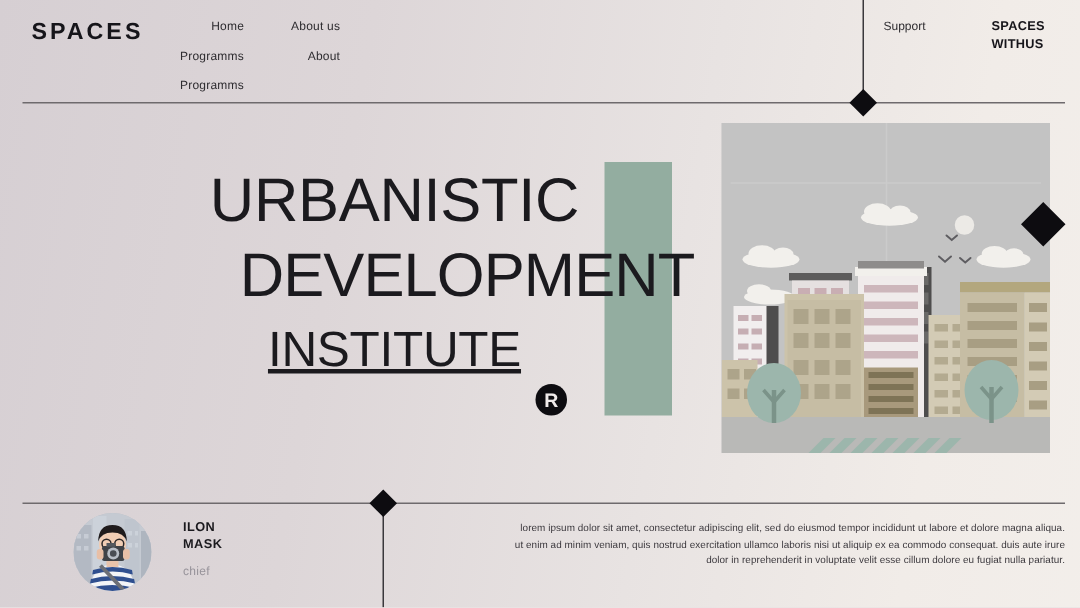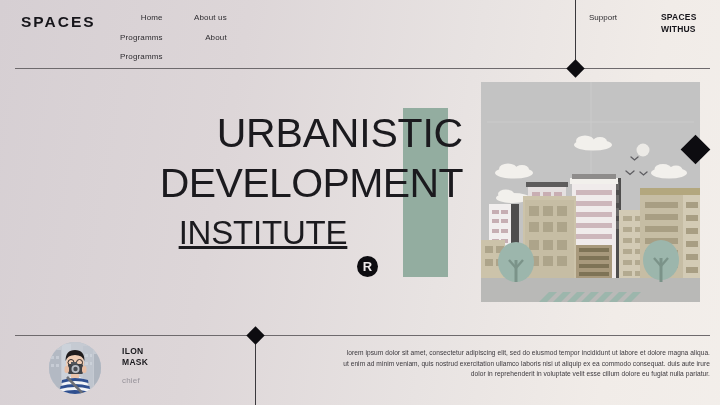--- a/index.html
+++ b/index.html
@@ -51,21 +51,21 @@
   .diamond.d-side{left:685px;top:139px;width:21px;height:21px;}
 
   
   .greenbar{
     position:absolute;left:403px;top:108px;width:45px;height:169px;
     background:#93ada0;
   }
   .headline{position:absolute;left:63px;top:108px;width:400px;color:#1b1a1e;}
   .h-line1{
     font-size:41px;font-weight:300;letter-spacing:-0.2px;
-    line-height:50px;text-align:right;
+    line-height:50px;text-align:center;
   }
   .h-line2{
     font-size:41px;font-weight:normal;letter-spacing:-0.6px;
     line-height:50px;text-align:right;padding-right:0px;
   }
   .h-line3{
     font-size:33px;font-weight:300;letter-spacing:-0.2px;
     line-height:50px;text-align:center;text-decoration:underline;
   }
   .h-line4{

